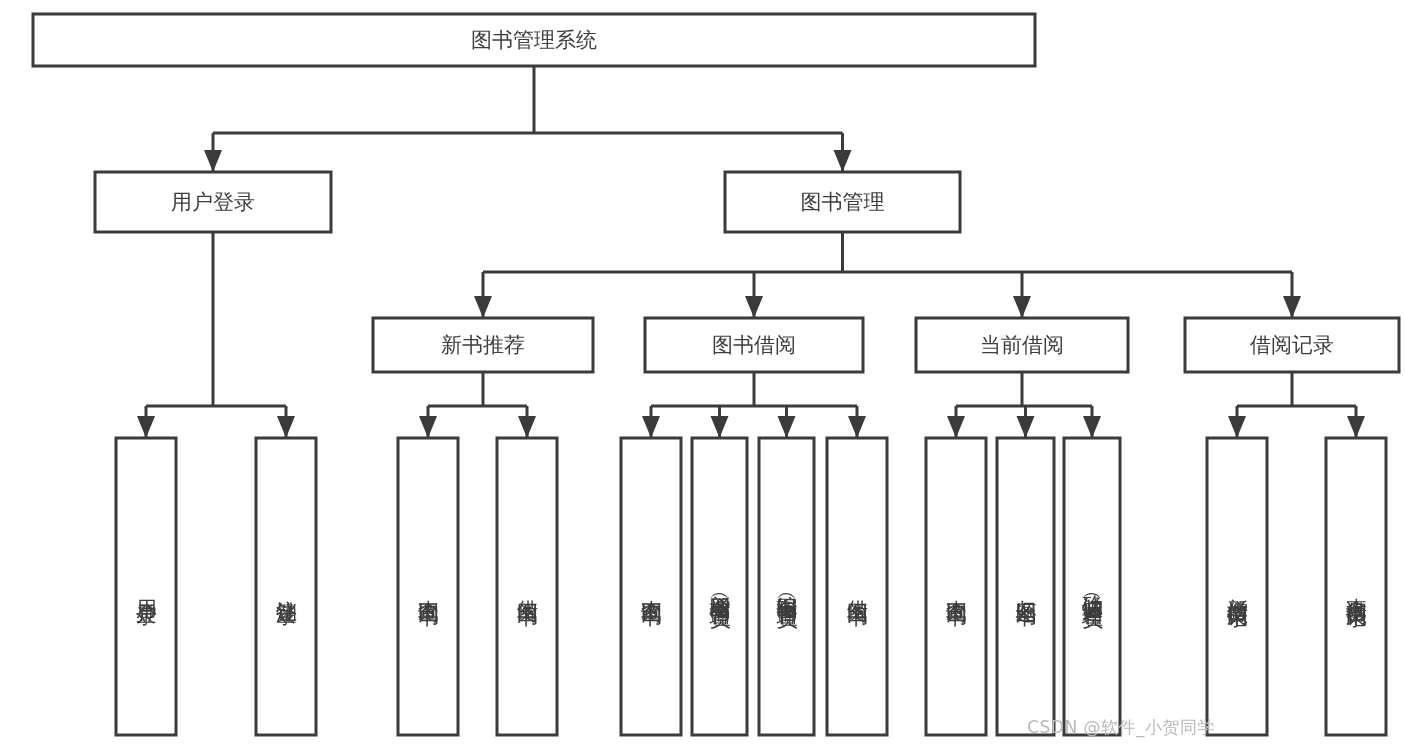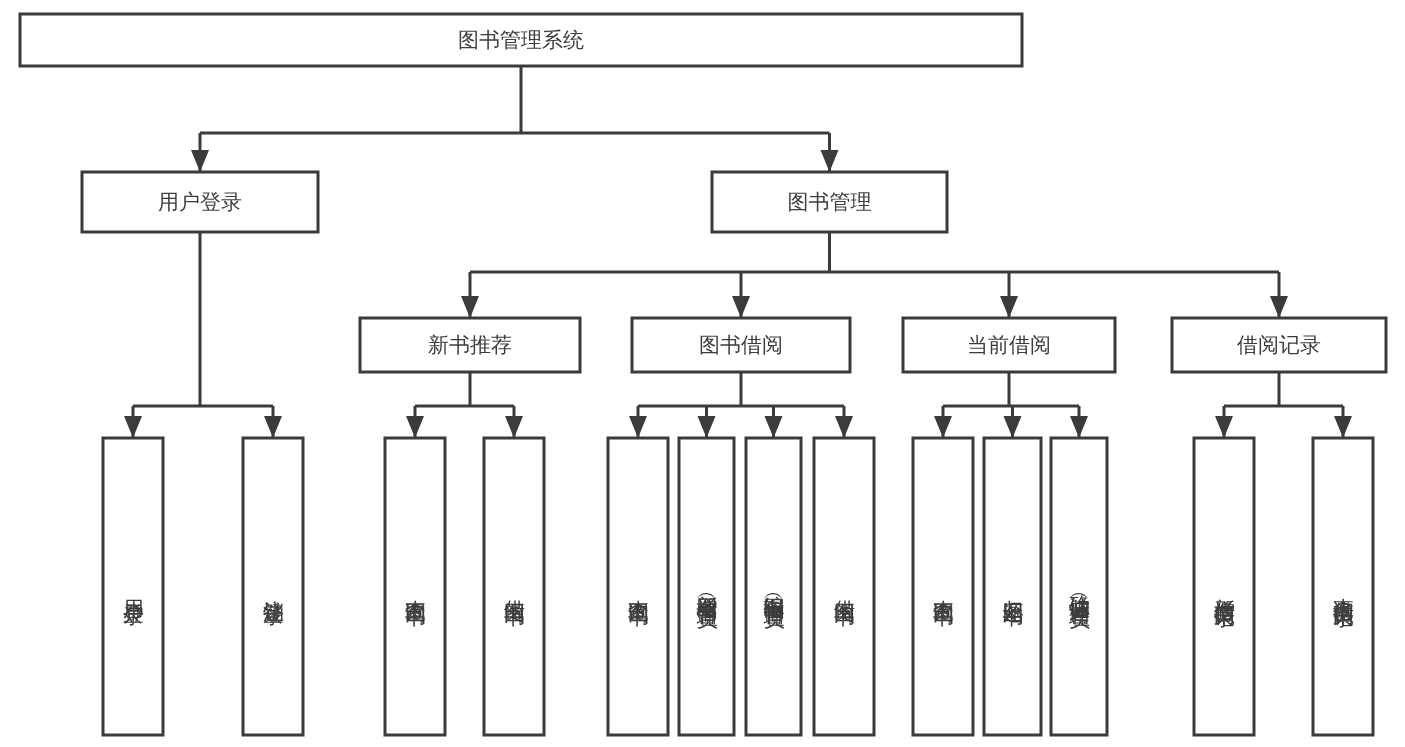--- a/index.html
+++ b/index.html
@@ -11,20 +11,21 @@
     width: 1405px;
     height: 747px;
     overflow: hidden;
     font-family: "DejaVu Sans", "Liberation Sans", sans-serif;
   }
   #diagram-root {
     position: relative;
     width: 1214px;
     height: 747px;
     background: #ffffff;
+    margin-left: 13px;
   }
   svg#tree-svg {
     position: absolute;
     left: 0;
     top: 0;
     width: 1405px;
     height: 747px;
     display: block;
   }
   .node-box {
@@ -204,14 +205,15 @@
         <span>确认归还（管理员）</span>
       </div>
       <div class="node-label-v" style="left: 1194px; top: 438px; width: 60px; height: 297px;">
         <span>新增借阅记录</span>
       </div>
       <div class="node-label-v" style="left: 1313px; top: 438px; width: 60px; height: 297px;">
         <span>查询借阅记录</span>
       </div>
     </div>
 
+  <div id="watermark">CSDN @软件_小贺同学</div>
 
 </div>
 
 </body></html>

